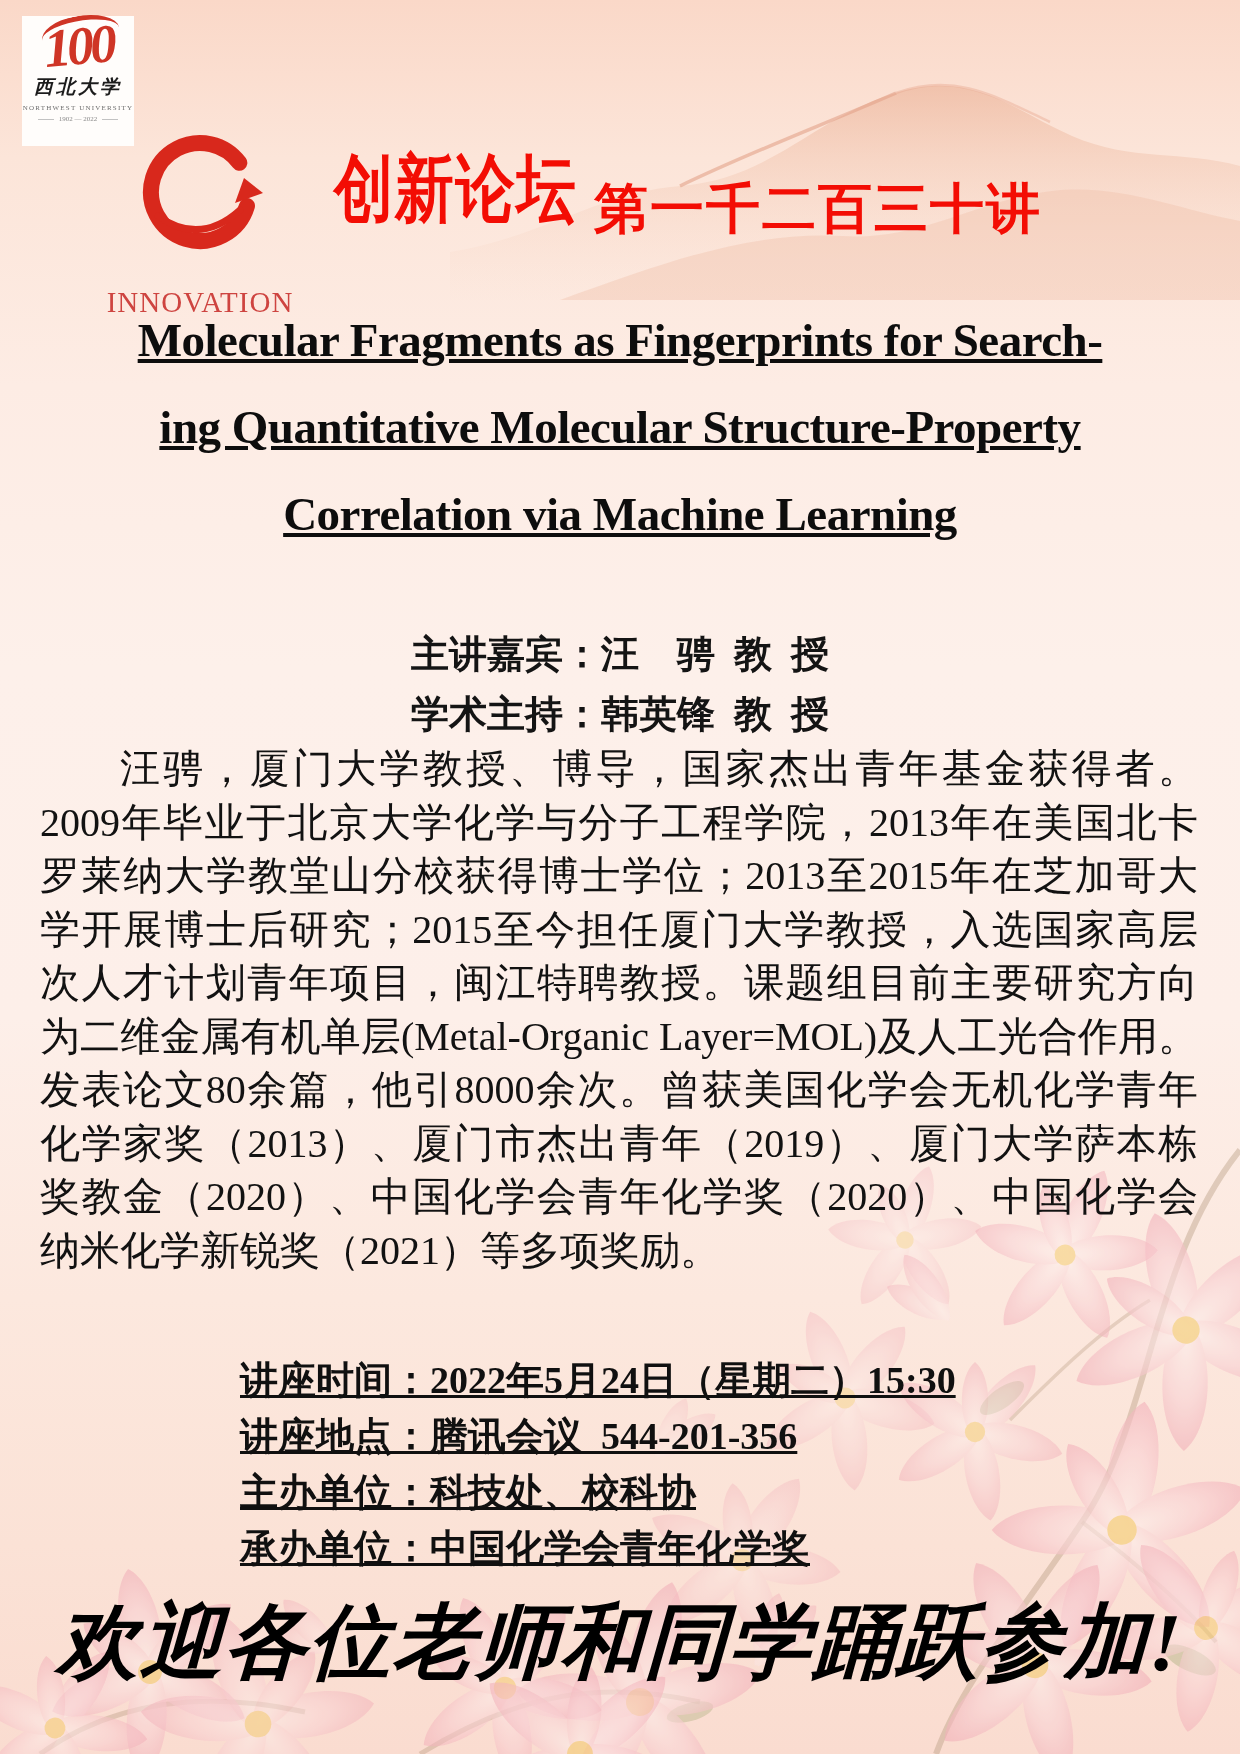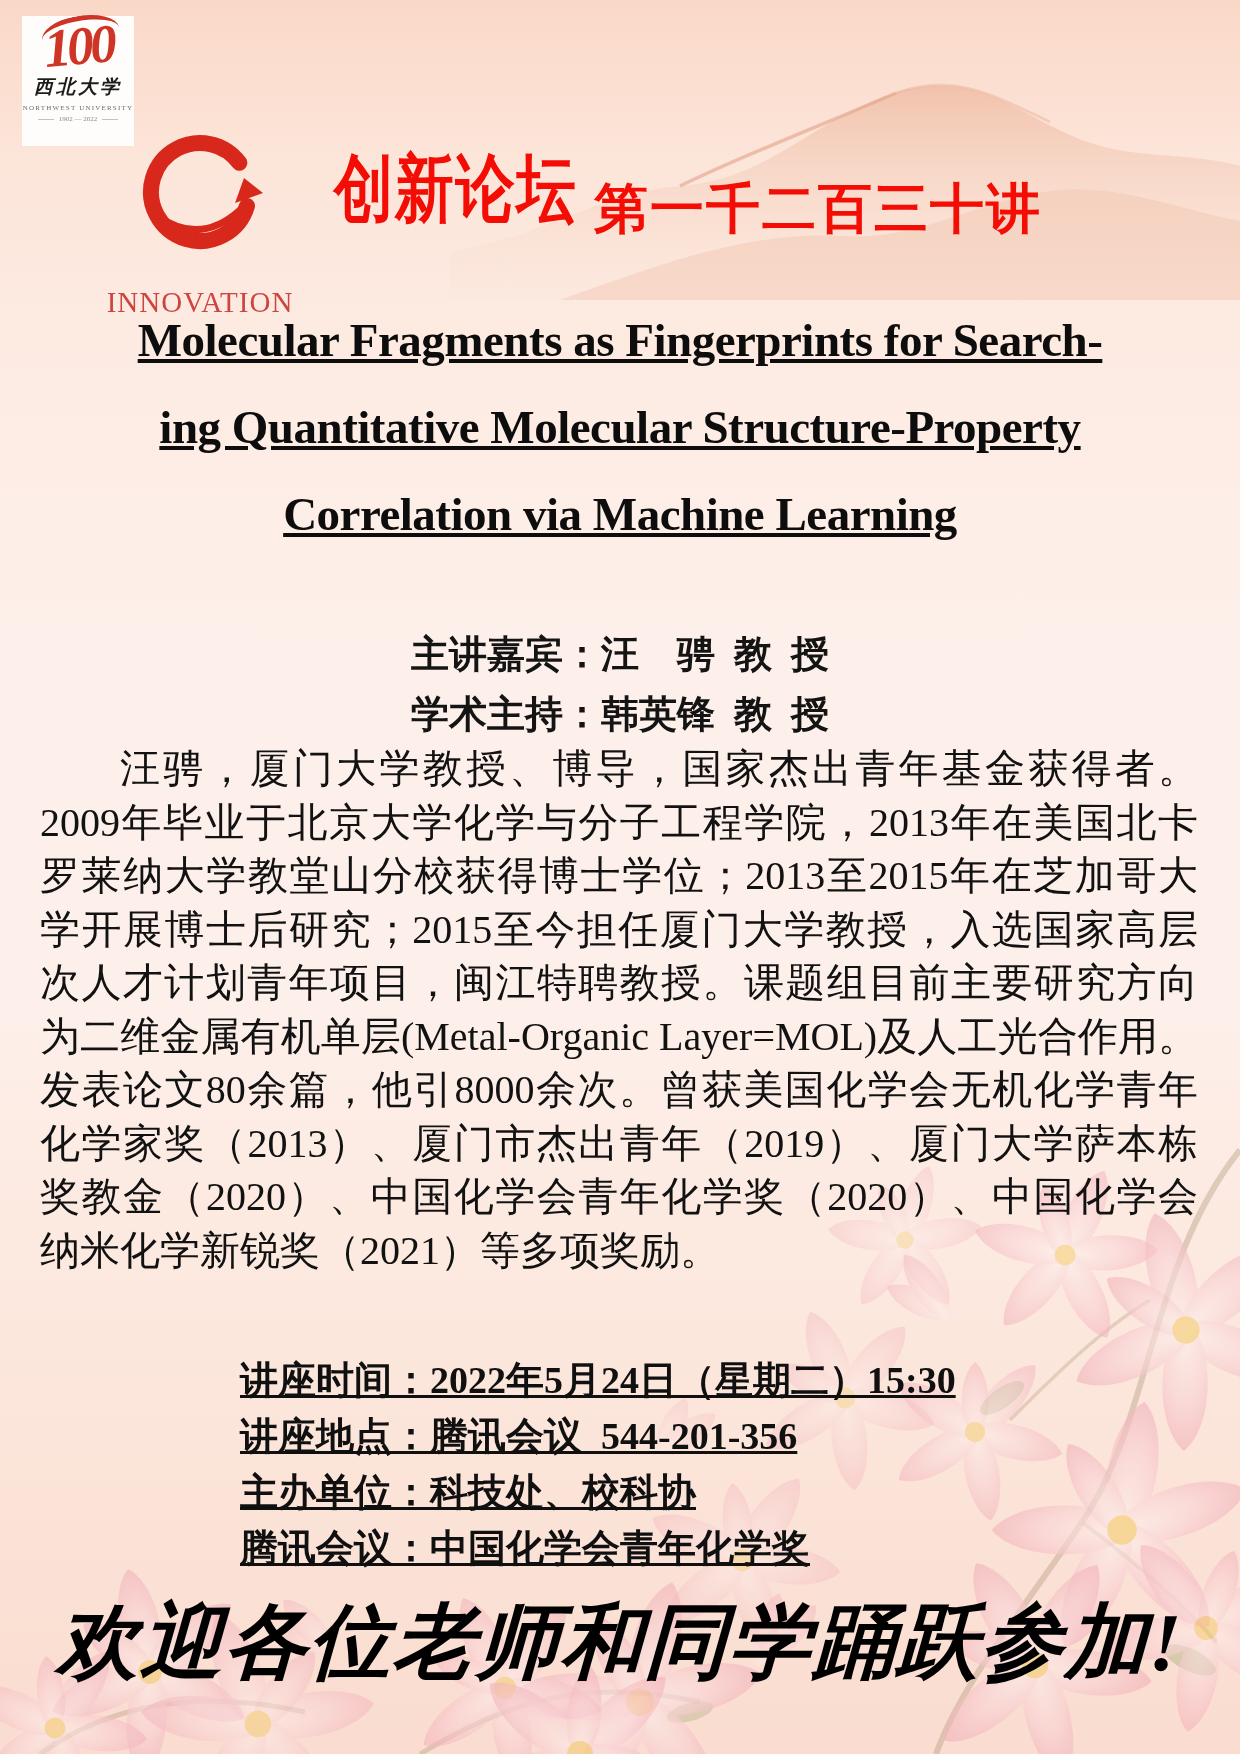--- a/index.html
+++ b/index.html
@@ -202,18 +202,18 @@
     <div><span>主讲嘉宾：</span><span>汪　骋 教 授</span></div>
     <div><span>学术主持：</span><span>韩英锋 教 授</span></div>
   </div>
 
   <p class="bio">汪骋，厦门大学教授、博导，国家杰出青年基金获得者。2009年毕业于北京大学化学与分子工程学院，2013年在美国北卡罗莱纳大学教堂山分校获得博士学位；2013至2015年在芝加哥大学开展博士后研究；2015至今担任厦门大学教授，入选国家高层次人才计划青年项目，闽江特聘教授。课题组目前主要研究方向为二维金属有机单层(Metal-Organic Layer=MOL)及人工光合作用。发表论文80余篇，他引8000余次。曾获美国化学会无机化学青年化学家奖（2013）、厦门市杰出青年（2019）、厦门大学萨本栋奖教金（2020）、中国化学会青年化学奖（2020）、中国化学会纳米化学新锐奖（2021）等多项奖励。</p>
 
   <div class="details">
     <div class="row"><span>讲座时间：</span><span>2022年5月24日（星期二）15:30</span></div>
     <div class="row"><span>讲座地点：</span><span>腾讯会议 544-201-356</span></div>
     <div class="row"><span>主办单位：</span><span>科技处、校科协</span></div>
-    <div class="row"><span>腾讯会议：</span><span>中国化学会青年化学奖</span></div>
+    <div class="row"><span>承办单位：</span><span>中国化学会青年化学奖</span></div>
   </div>
 
   <div class="footer">欢迎各位老师和同学踊跃参加!</div>
 
 </div>
 
 </body></html>

